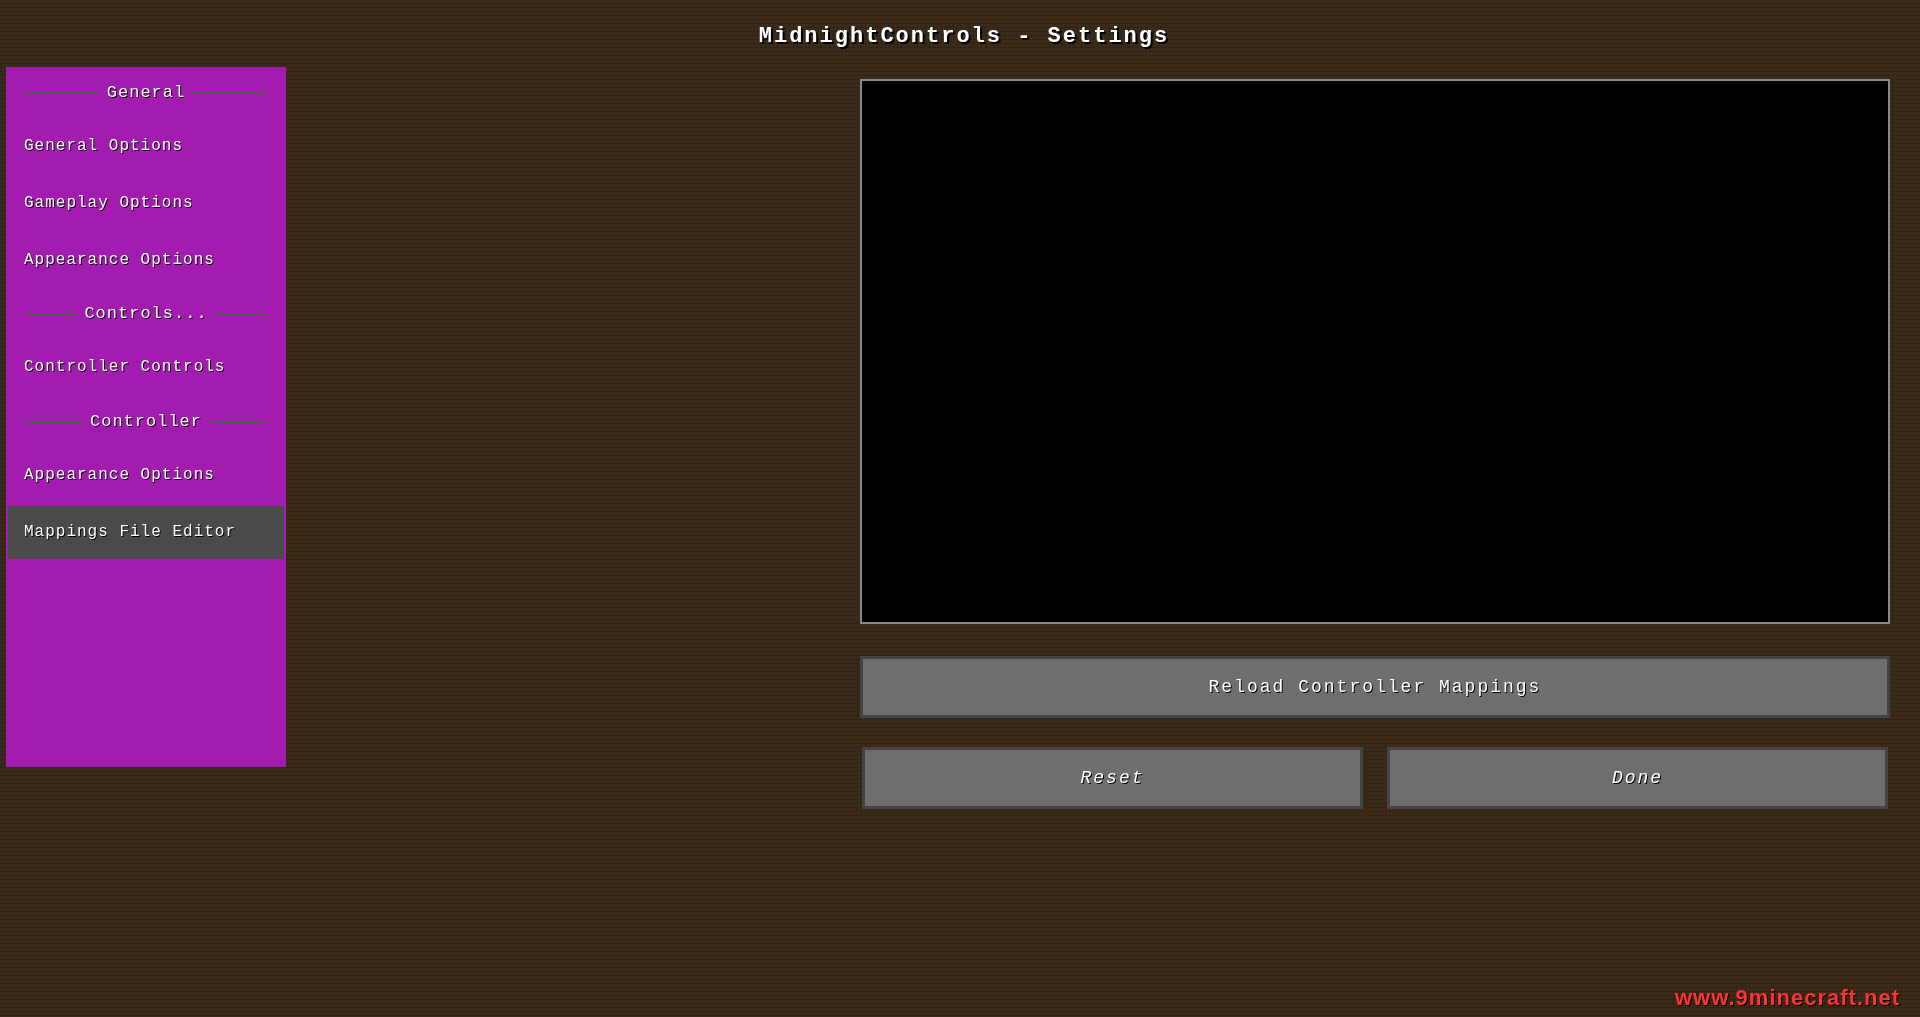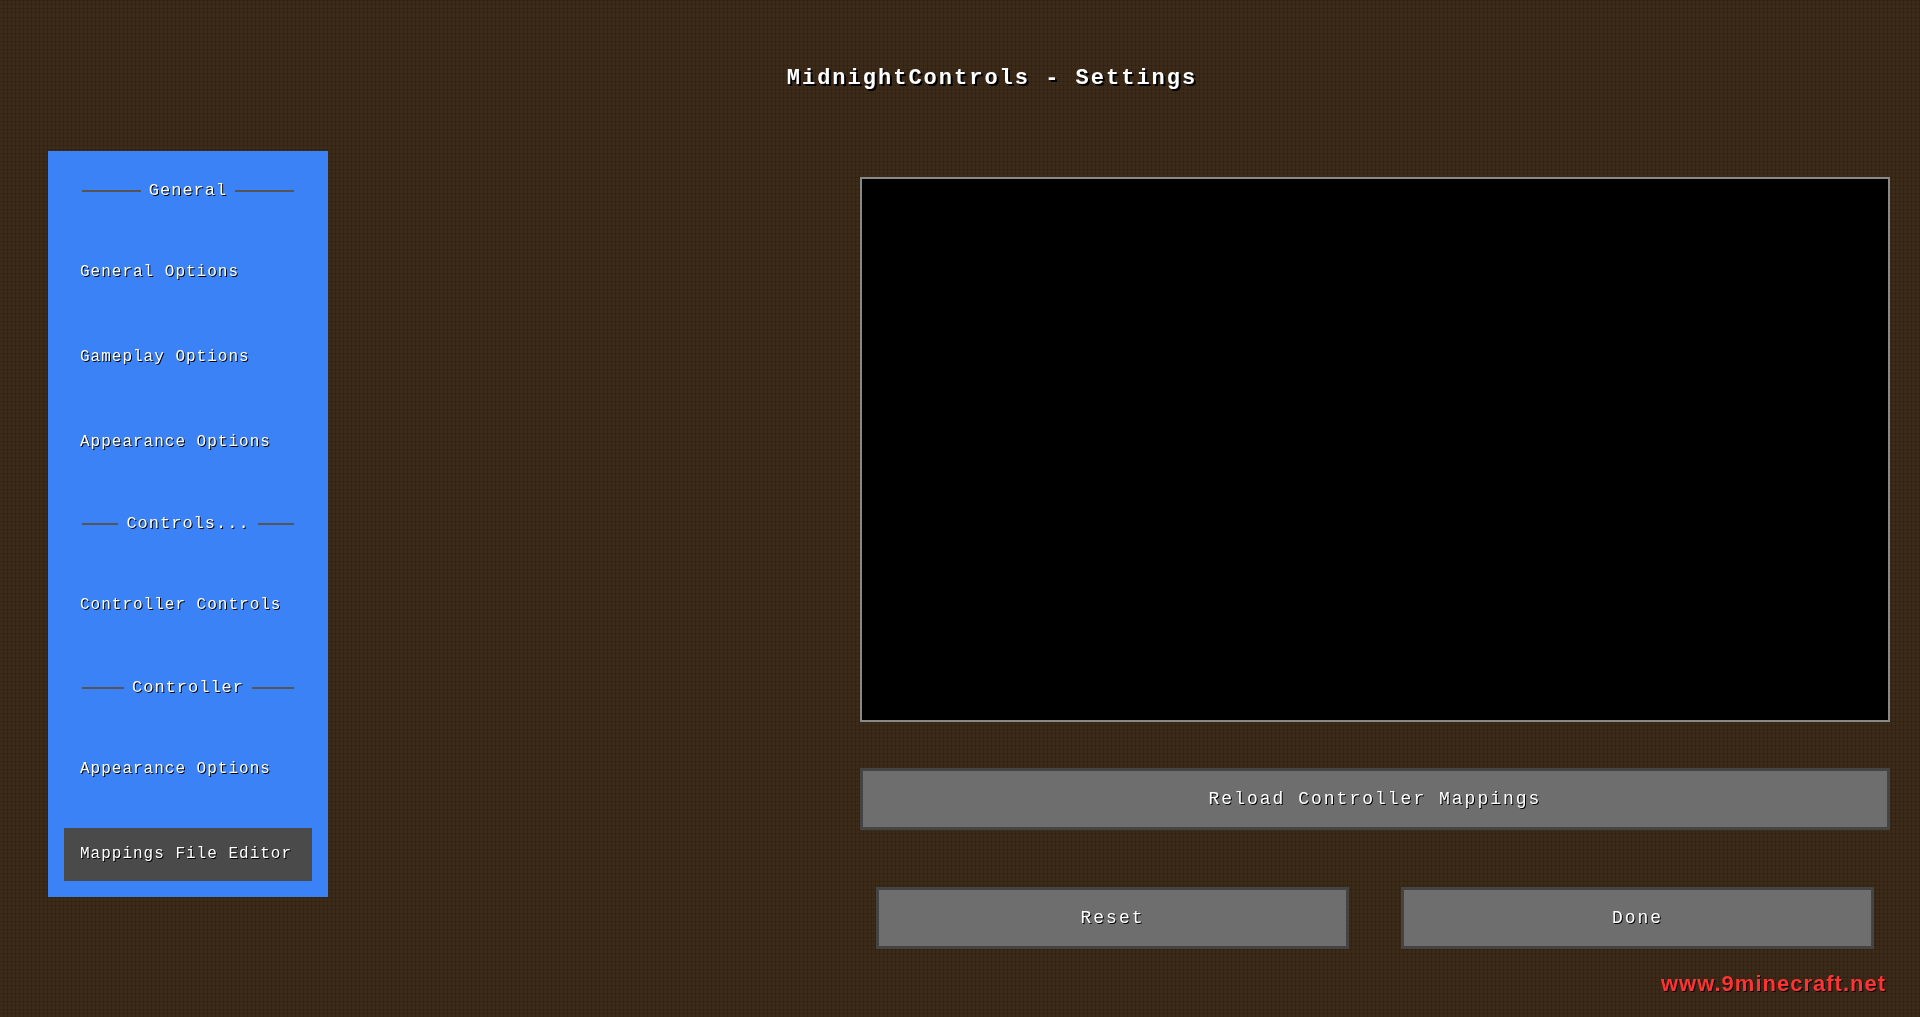--- a/index.html
+++ b/index.html
@@ -1,15 +1,15 @@
 <!DOCTYPE html>
 <html><head>
   <meta charset="utf-8">
   <style>
-    * { margin: 16px; padding: 0; box-sizing: border-box; }
+    * { margin: 2px; padding: 0; box-sizing: border-box; }
 
     body {
       width: 1920px;
       height: 1017px;
       background-color: #3d2b1a;
       background-image: 
         repeating-linear-gradient(
           0deg,
           transparent,
           transparent 3px,
@@ -43,21 +43,21 @@
     .main-layout {
       display: flex;
       width: 100%;
       flex: 1;
       align-items: flex-start;
     }
 
     .sidebar {
       width: 280px;
       min-height: 700px;
-      background-color: #3b82f6;
+      background-color: #a21caf;
       padding: 0;
       display: flex;
       flex-direction: column;
     }
 
     .sidebar-section-header {
       display: flex;
       align-items: center;
       padding: 14px 10px;
       color: #ffffff;
@@ -133,20 +133,21 @@
       padding: 18px 0;
       background-color: #6e6e6e;
       border: 3px solid #444;
       color: #ffffff;
       font-size: 18px;
       font-family: 'Courier New', monospace;
       letter-spacing: 2px;
       cursor: pointer;
       text-align: center;
       text-shadow: 1px 1px #000;
+      font-style: italic;
     }
 
     .watermark {
       position: absolute;
       bottom: 4px;
       right: 18px;
       color: #ff3333;
       font-size: 22px;
       font-weight: bold;
       font-family: Arial, sans-serif;

